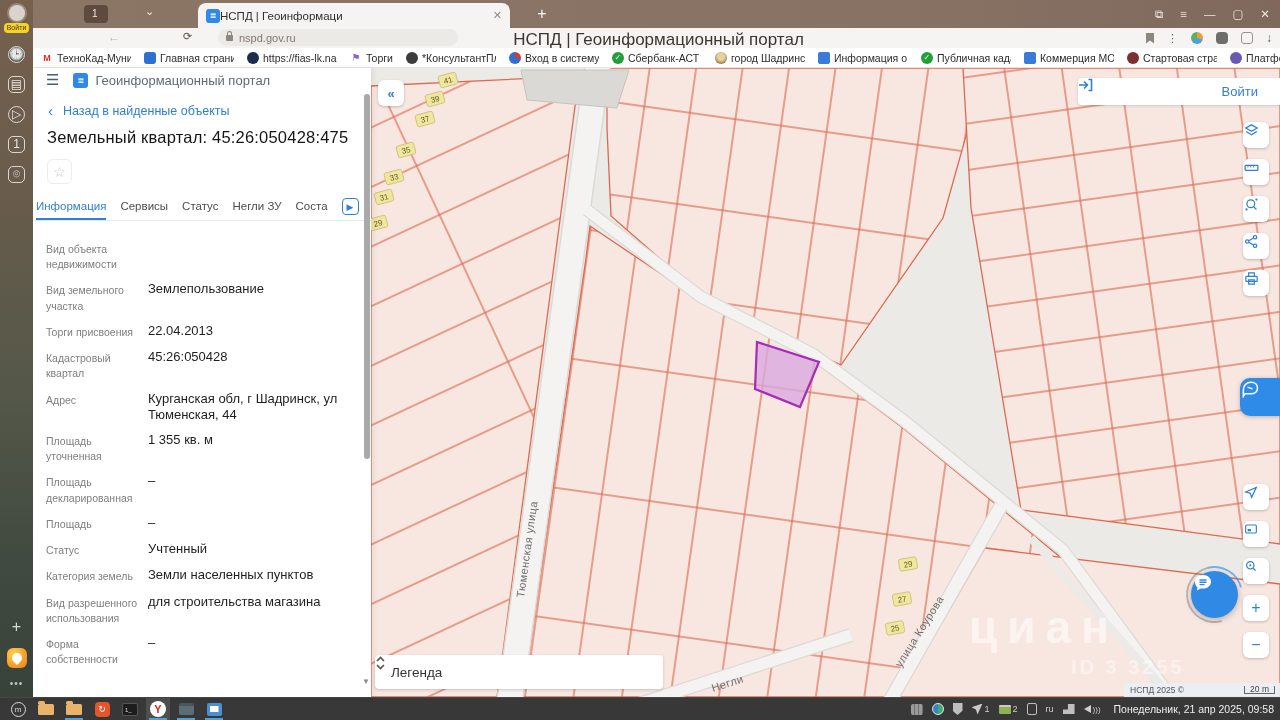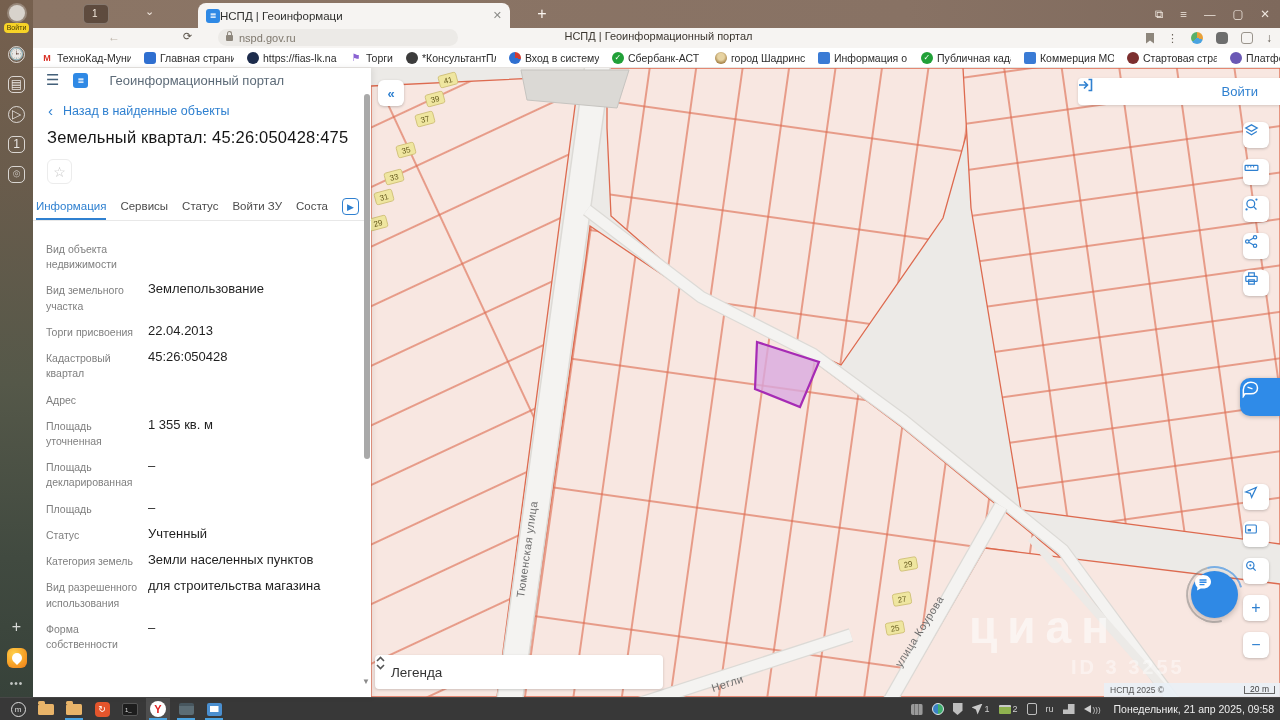--- a/index.html
+++ b/index.html
@@ -40,21 +40,21 @@
 
   
   #addrbar{position:absolute;left:33px;top:28px;width:1247px;height:20px;background:#f6f4f2;}
   #addr-back{position:absolute;left:75px;top:2px;color:#bdb4aa;font-size:12px;}
   #addr-refresh{position:absolute;left:150px;top:2px;color:#5f584f;font-size:11px;}
   #addr-pill{position:absolute;left:185px;top:1px;width:240px;height:17px;background:#eceae7;border-radius:9px;
     display:flex;align-items:center;padding:0 8px;}
   .lock{width:7px;height:6px;background:#8d867c;border-radius:1px;position:relative;margin-right:6px;}
   .lock:before{content:"";position:absolute;left:1px;top:-4px;width:3px;height:4px;border:1.2px solid #8d867c;border-bottom:none;border-radius:3px 3px 0 0;}
   #addr-url{font-size:11px;color:#7f786e;}
-  #page-title{position:absolute;left:4px;right:0;top:2px;text-align:center;font-size:11px;color:#3b362f;}
+  #page-title{position:absolute;left:4px;right:0;top:2px;text-align:center;font-size:17px;color:#3b362f;}
   #addr-right{position:absolute;right:8px;top:0;height:20px;display:flex;align-items:center;gap:13px;}
   .ribbon{width:8px;height:11px;background:#8d867c;clip-path:polygon(0 0,100% 0,100% 100%,50% 72%,0 100%);}
   .adots{color:#6a635a;font-size:11px;letter-spacing:0;}
   .ext1{width:12px;height:12px;border-radius:50%;background:conic-gradient(#e8a13a 0 30%,#4aa3e0 30% 65%,#58b06a 65% 100%);}
   .ext2{width:12px;height:12px;border-radius:4px;background:#6d6d6d;}
   .ext3{width:12px;height:12px;border-radius:3px;border:1.4px solid #9a948c;}
   .dl{color:#5f584f;font-size:12px;}
 
   
   #bmbar{position:absolute;left:33px;top:48px;width:1247px;height:20px;background:#fff;border-bottom:1px solid #e7e4e1;
@@ -75,21 +75,21 @@
   .bmi-purple{background:#6a58b5;border-radius:50%;}
 
   
   #content{position:absolute;left:33px;top:68px;width:1247px;height:629px;display:flex;}
   
   #panel{position:relative;width:338px;height:629px;background:#fff;flex:0 0 338px;z-index:5;
     box-shadow:2px 0 6px rgba(0,0,0,.08);overflow:hidden;}
   #p-head{display:flex;align-items:center;height:24px;padding-left:13px;}
   #p-burger{color:#44607a;font-size:15px;}
   #p-logo{width:15px;height:15px;border-radius:3px;background:#2f89e5;margin-left:14px;color:#fff;font-size:8px;text-align:center;line-height:15px;}
-  #p-apptitle{margin-left:21px;font-size:13px;color:#5d6b78;}
+  #p-apptitle{margin-left:7px;font-size:13px;color:#5d6b78;}
   #p-back{display:flex;align-items:center;margin:11px 0 0 15px;color:#2f80d0;font-size:12.5px;}
   #p-back .chv{margin-right:10px;font-size:15px;line-height:1;}
   #p-title{margin:10px 15px 0 14px;font-size:16.5px;color:#161616;letter-spacing:.2px;}
   #p-star{margin:12px 0 0 14px;width:25px;height:25px;border:1px solid #ececec;border-radius:6px;
     color:#c4c4c4;font-size:14px;display:flex;align-items:center;justify-content:center;}
   #p-tabs{display:flex;align-items:flex-end;margin:10px 0 0 0;padding-left:3px;height:27px;border-bottom:1px solid #e8e8e8;position:relative;white-space:nowrap;}
   .ptab{font-size:11.5px;color:#4c4c4c;margin-right:14px;padding-bottom:8px;}
   .ptab.active{color:#2f80d0;border-bottom:2.5px solid #2f80d0;padding-bottom:6px;}
   #ptab-scroll{width:17px;height:17px;border:1px solid #2f80d0;border-radius:4px;color:#2f80d0;font-size:9px;
     display:flex;align-items:center;justify-content:center;margin:0 4px 5px 0;background:#fff;}
@@ -115,21 +115,21 @@
   #assist-btn{position:absolute;right:0;top:310px;width:40px;height:38px;background:#2f8be8;border-radius:10px 0 0 10px;
     display:flex;align-items:center;justify-content:center;box-shadow:0 1px 4px rgba(0,0,0,.25);}
   #chat-fab{position:absolute;right:42px;top:503px;width:47px;height:47px;border-radius:50%;background:#2f89e5;
     display:flex;align-items:center;justify-content:center;box-shadow:0 2px 6px rgba(0,0,0,.25);}
   #chat-ring{position:absolute;right:37px;top:498px;width:57px;height:57px;border-radius:50%;
     border:2px solid rgba(120,120,120,.45);border-right-color:transparent;border-top-color:rgba(47,137,229,.6);transform:rotate(30deg);}
   #legend-bar{position:absolute;left:4px;top:587px;width:288px;height:34px;background:#fff;border-radius:4px;
     box-shadow:0 1px 3px rgba(0,0,0,.18);display:flex;align-items:center;padding:0 16px;}
   #legend-bar span{font-size:13.5px;color:#333;}
   #legend-chev{margin-left:auto;}
-  #attrib{position:absolute;right:0;bottom:0;width:176px;height:14px;background:rgba(233,239,246,.9);
+  #attrib{position:absolute;right:0;bottom:0;width:156px;height:14px;background:rgba(233,239,246,.9);
     display:flex;align-items:center;font-size:8.5px;color:#555;}
   #attrib .at{margin-left:6px;}
   #scalebox{margin-left:auto;margin-right:5px;border-left:1px solid #666;border-right:1px solid #666;border-bottom:1px solid #666;
     height:8px;padding:0 5px;font-size:8.5px;line-height:6px;color:#444;}
 
   
   #taskbar{position:absolute;left:0;top:697px;width:1280px;height:23px;background:#383838;border-top:1px solid #474747;
     display:flex;align-items:center;padding:0 6px;}
   .tbi{position:relative;width:24px;height:22px;display:flex;align-items:center;justify-content:center;margin-right:4px;}
   .tbi.active{background:#4e4e4e;}
@@ -284,21 +284,21 @@
       <div id="p-back">
         <span class="chv">‹</span>
         <span>Назад в найденные объекты</span>
       </div>
       <div id="p-title">Земельный квартал: 45:26:050428:475</div>
       <div id="p-star">☆</div>
       <div id="p-tabs">
         <span class="ptab active">Информация</span>
         <span class="ptab">Сервисы</span>
         <span class="ptab">Статус</span>
-        <span class="ptab">Войти ЗУ</span>
+        <span class="ptab">Негли ЗУ</span>
         <span class="ptab">Соста</span>
         <span id="ptab-scroll">▶</span>
 
       </div>
       <div id="p-fields">
         <div class="frow">
             <div class="flab">Вид объекта недвижимости</div>
           </div>
         <div class="frow">
             <div class="flab">Вид земельного участка</div>
@@ -307,20 +307,21 @@
         <div class="frow">
             <div class="flab">Торги присвоения</div>
             <div class="fval">22.04.2013</div>
           </div>
         <div class="frow">
             <div class="flab">Кадастровый квартал</div>
             <div class="fval">45:26:050428</div>
           </div>
         <div class="frow">
             <div class="flab">Адрес</div>
+            <div class="fval">Курганская обл, г Шадринск, ул Тюменская, 44</div>
           </div>
         <div class="frow">
             <div class="flab">Площадь уточненная</div>
             <div class="fval">1 355 кв. м</div>
           </div>
         <div class="frow">
             <div class="flab">Площадь декларированная</div>
             <div class="fval">–</div>
           </div>
         <div class="frow">

